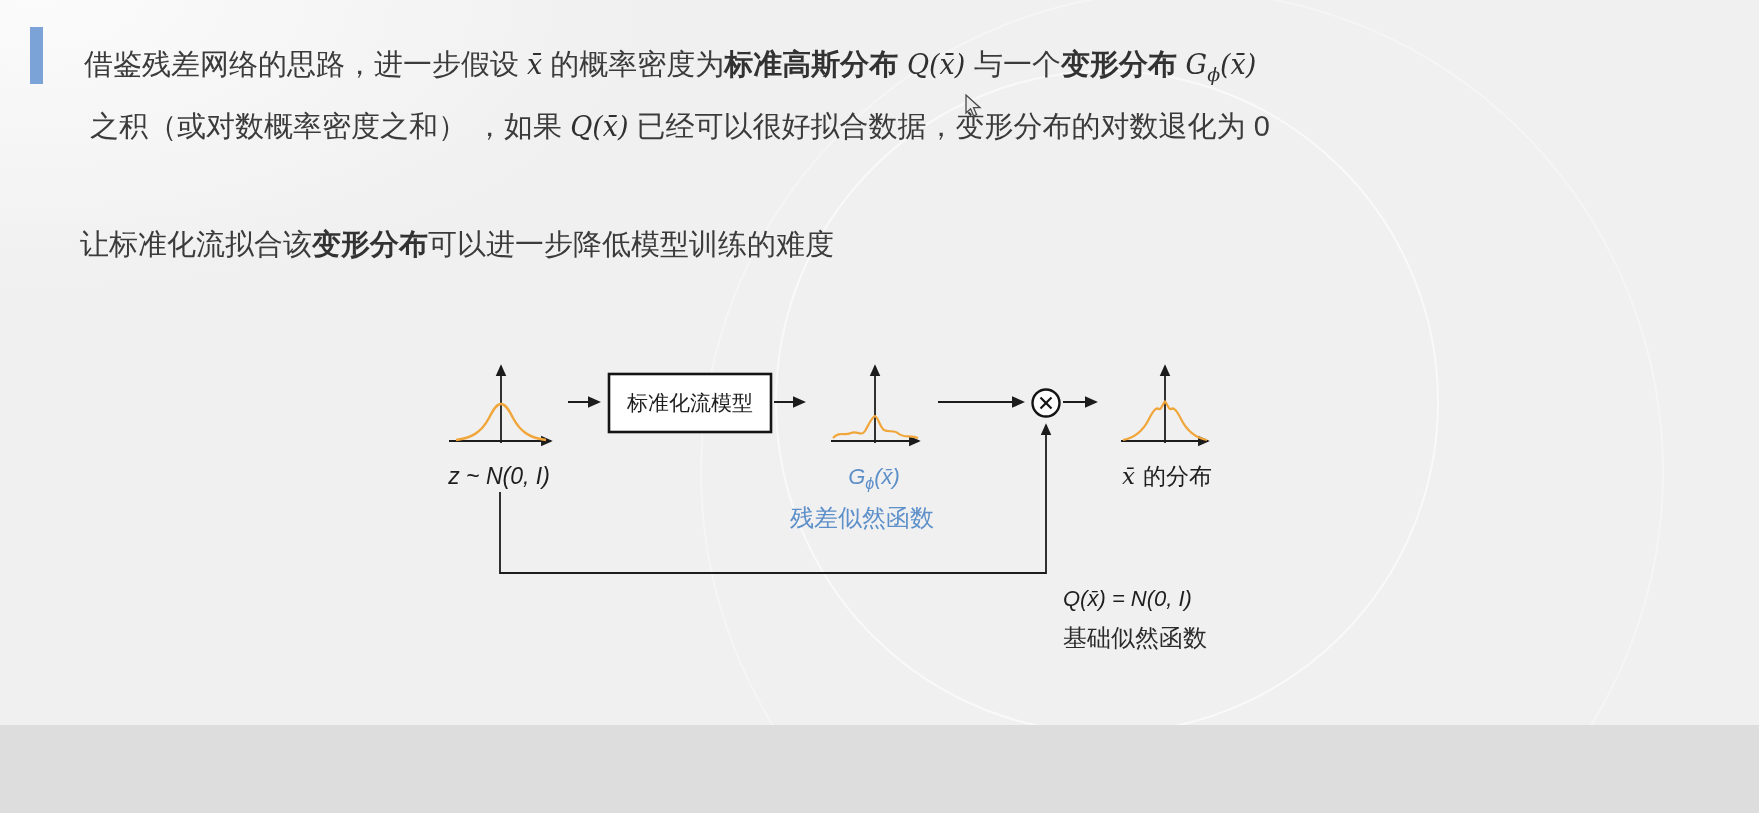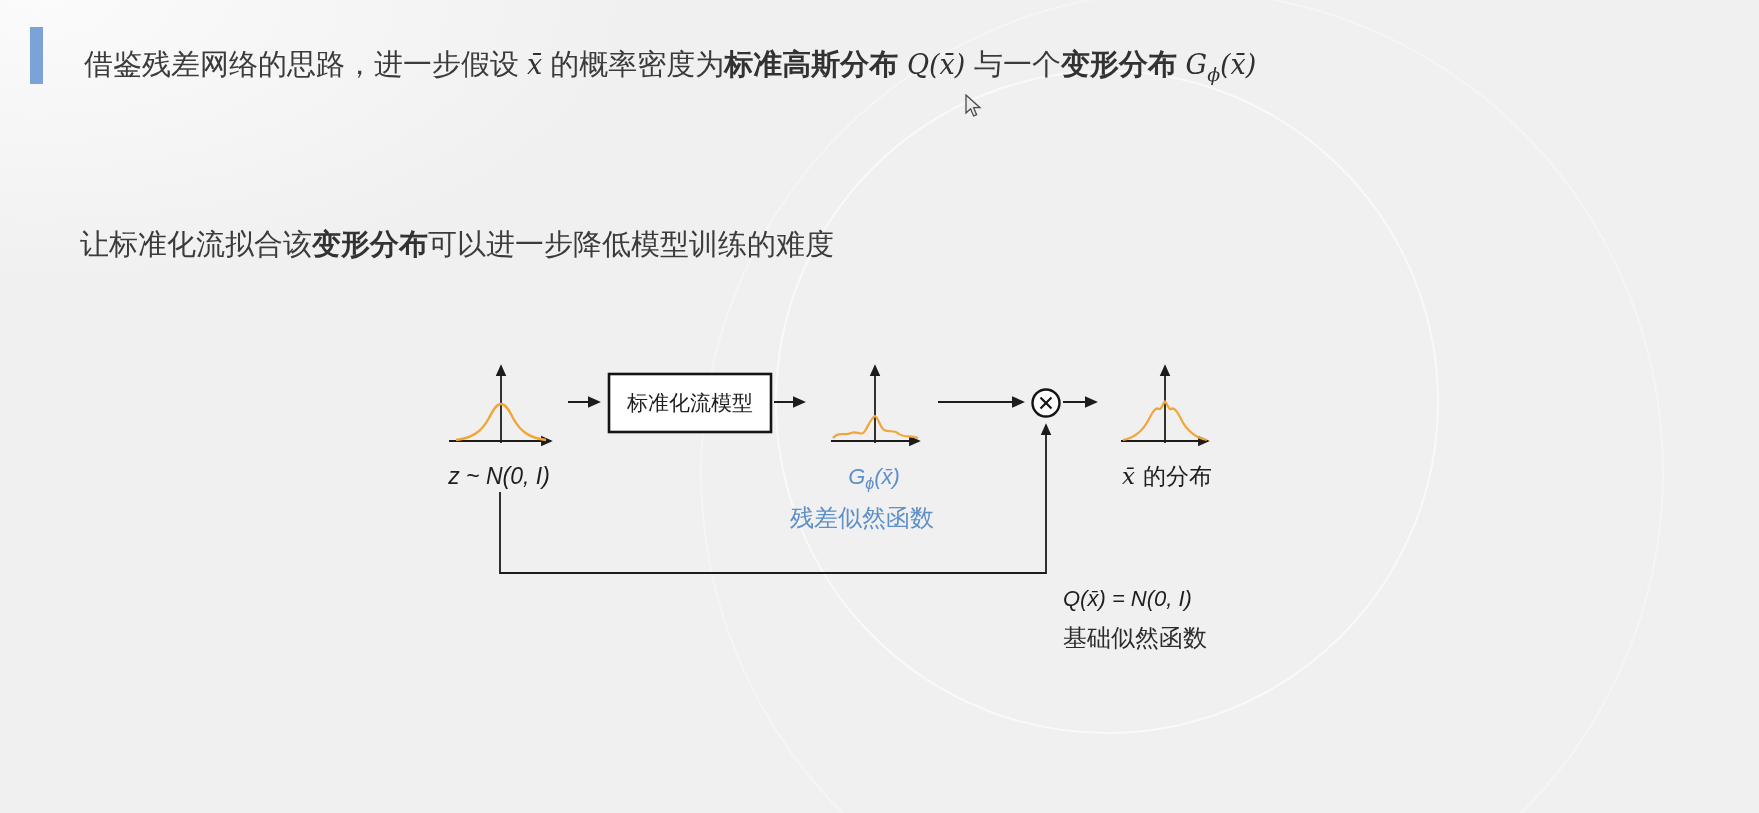--- a/index.html
+++ b/index.html
@@ -1,18 +1,18 @@
 <!DOCTYPE html>
 <html><head>
 <meta charset="utf-8">
 <style>
   html,body { margin:0; padding:0; }
   body { background:#ddd; }
   .slide {
-    position:relative; width:1759px; height:813px; overflow:hidden;
+    position:relative; width:1759px; height:725px; overflow:hidden;
     background: radial-gradient(1100px 520px at 2% 0%, #fbfbfb 0%, #f0f0f1 55%), #f0f0f1;
     font-family:"Liberation Sans","DejaVu Sans",sans-serif;
     color:#3b3b3b;
   }
   .wm { position:absolute; border-radius:50%; pointer-events:none; }
   .wm1 { left:775px; top:70px; width:660px; height:660px; border:2px solid rgba(255,255,255,0.6); }
   .wm2 { left:700px; top:-10px; width:960px; height:960px; border:2px solid rgba(255,255,255,0.35); }
 
   .accent-bar { position:absolute; left:30px; top:27px; width:13px; height:57px; background:#7ca3d8; }
 
@@ -39,20 +39,23 @@
 <div class="slide">
 
   <div class="wm wm1"></div>
   <div class="wm wm2"></div>
 
   <div class="accent-bar"></div>
 
   <div class="para p1">
     <div class="line">
       <span>借鉴残差网络的思路，进一步假设 </span><span class="m">x̄</span><span> 的概率密度为</span><span class="b">标准高斯分布</span><span class="m"> Q(x̄) </span><span>与一个</span><span class="b">变形分布</span><span class="m"> G</span><span class="m msub">ϕ</span><span class="m">(x̄)</span>
+    </div>
+    <div class="line line2">
+      <span>之积（或对数概率密度之和） ，如果 </span><span class="m">Q(x̄)</span><span> 已经可以很好拟合数据，变形分布的对数退化为 0</span>
     </div>
   </div>
 
   <div class="para p2">
     <span>让标准化流拟合该</span><span class="b">变形分布</span><span>可以进一步降低模型训练的难度</span>
   </div>
 
   <svg class="diagram" width="850" height="330" viewBox="420 340 850 330" xmlns="http://www.w3.org/2000/svg">
     <defs>
       <marker id="arrow" viewBox="0 0 10 10" refX="8.5" refY="5" markerWidth="6.5" markerHeight="6.5" orient="auto-start-reverse">

